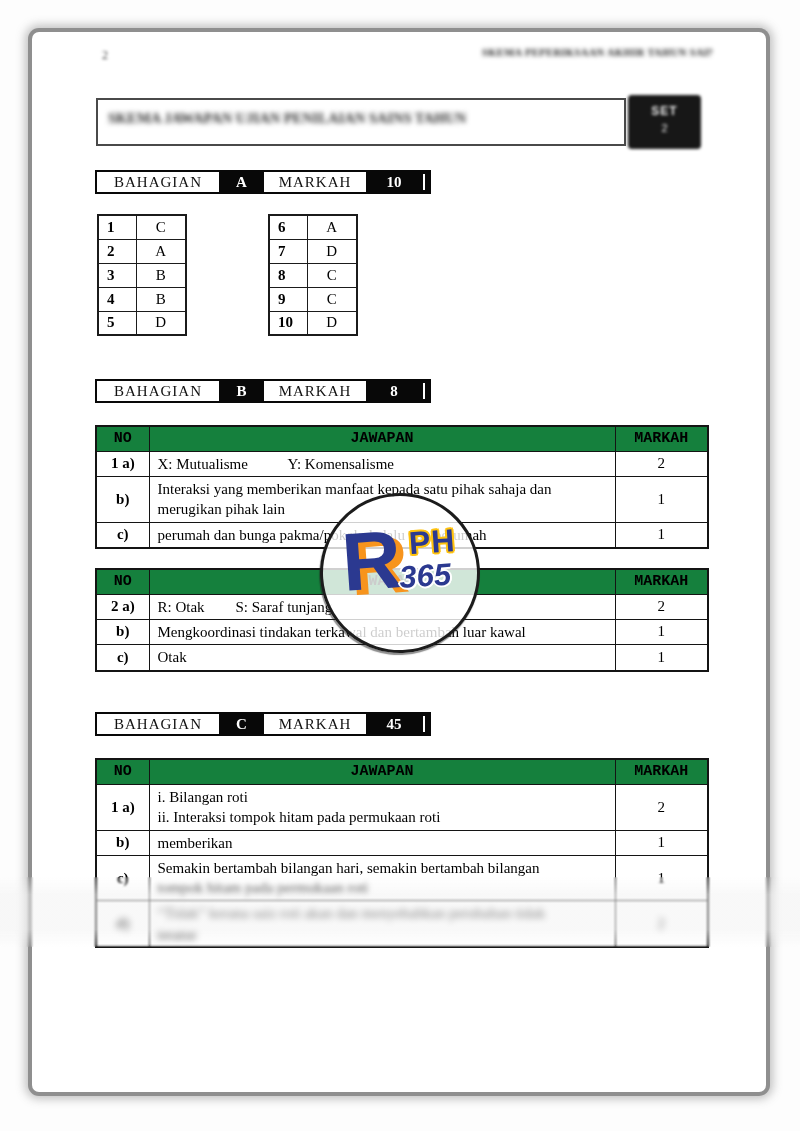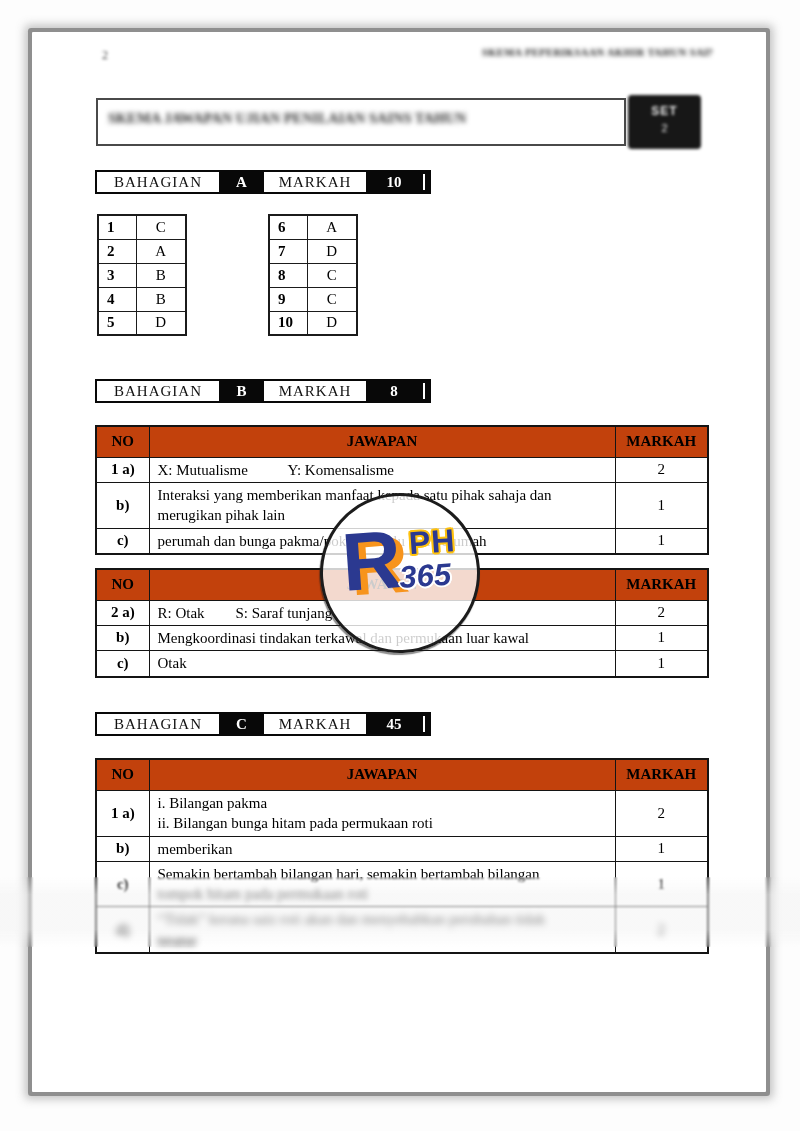--- a/index.html
+++ b/index.html
@@ -1,21 +1,21 @@
 <!DOCTYPE html>
 <html><head>
 <meta charset="utf-8">
 <style>
   * { margin:0; padding:0; box-sizing:border-box; }
   html,body { width:800px; height:1131px; background:#ffffff; font-family:"Liberation Serif", serif; }
   #stage { position:relative; width:800px; height:1131px; overflow:hidden; background:#fdfdfd; }
 
   .page {
     position:absolute; left:32px; top:32px; width:734px; height:1060px;
-    background:#ffffff; border-radius:1px;
+    background:#ffffff; border-radius:7px;
     box-shadow: 0 0 0 4px #8f8f8f, 0 0 10px 7px rgba(120,120,120,0.45);
     padding-left: 16px;
   }
 
   
   .page-num { position:absolute; left:70px; top:16px; font-size:12px; color:#444; filter:blur(1.6px); }
   .hdr-right { position:absolute; left:450px; top:15px; width:230px; text-align:right;
     font-size:10.5px; font-weight:bold; color:#1d1d1d; letter-spacing:0.4px; white-space:nowrap;
     filter:blur(2.2px); overflow:hidden; }
   .title-box { position:absolute; left:64px; top:66px; width:530px; height:48px;
@@ -43,21 +43,21 @@
   .mini { position:absolute; }
   .mini table { border:2px solid #1b1b1b; }
   .mini td { border:1.5px solid #1b1b1b; height:24px; font-size:15px; }
   .mini .qno { width:38px; font-weight:bold; padding-left:8px; }
   .mini .qans { width:50px; text-align:center; }
 
   
   .big { position:absolute; left:63px; width:612px; }
   .big table { width:612px; border:2px solid #141414; table-layout:fixed; }
   .big td, .big th { border:1.5px solid #141414; font-size:15px; vertical-align:middle; }
-  .big th { background:#c2410c; font-weight:bold; height:31px; }
+  .big th { background:#15803d; font-weight:bold; height:25px;font-family:Liberation Mono, monospace; }
   .big .cno  { text-align:center; font-weight:bold; }
   .big .cans { text-align:left; padding:2px 8px; line-height:1.35; }
   .big .cmark{ text-align:center; }
   .pairA { display:inline-block; width:130px; }
   .pairB { display:inline-block; width:78px; }
 
   .blur3 { filter:blur(2.6px); }
   .blur4 { filter:blur(3.2px); }
 
   
@@ -205,21 +205,21 @@
           <th>JAWAPAN</th>
           <th>MARKAH</th>
         </tr>
         <tr style="height:25px">
           <td class="cno">2 a)</td>
           <td class="cans"><span class="pairB">R: Otak</span><span>S: Saraf tunjang</span></td>
           <td class="cmark">2</td>
         </tr>
         <tr style="height:25px">
           <td class="cno">b)</td>
-          <td class="cans">Mengkoordinasi tindakan terkawal dan permukaan luar kawal</td>
+          <td class="cans">Mengkoordinasi tindakan terkawal dan bertambah luar kawal</td>
           <td class="cmark">1</td>
         </tr>
         <tr style="height:26px">
           <td class="cno">c)</td>
           <td class="cans">Otak</td>
           <td class="cmark">1</td>
         </tr>
       </tbody>
         </table>
     </div>
@@ -247,22 +247,22 @@
           </colgroup>
         <tbody>
             <tr>
           <th>NO</th>
           <th>JAWAPAN</th>
           <th>MARKAH</th>
         </tr>
         <tr style="height:46px">
           <td class="cno">1 a)</td>
           <td class="cans">
-            <div>i. Bilangan pakma</div>
-            <div>ii. Bilangan bunga hitam pada permukaan roti</div>
+            <div>i. Bilangan roti</div>
+            <div>ii. Interaksi tompok hitam pada permukaan roti</div>
           </td>
           <td class="cmark">2</td>
         </tr>
         <tr style="height:25px">
           <td class="cno">b)</td>
           <td class="cans">memberikan</td>
           <td class="cmark">1</td>
         </tr>
         <tr style="height:45px">
           <td class="cno">c)</td>

